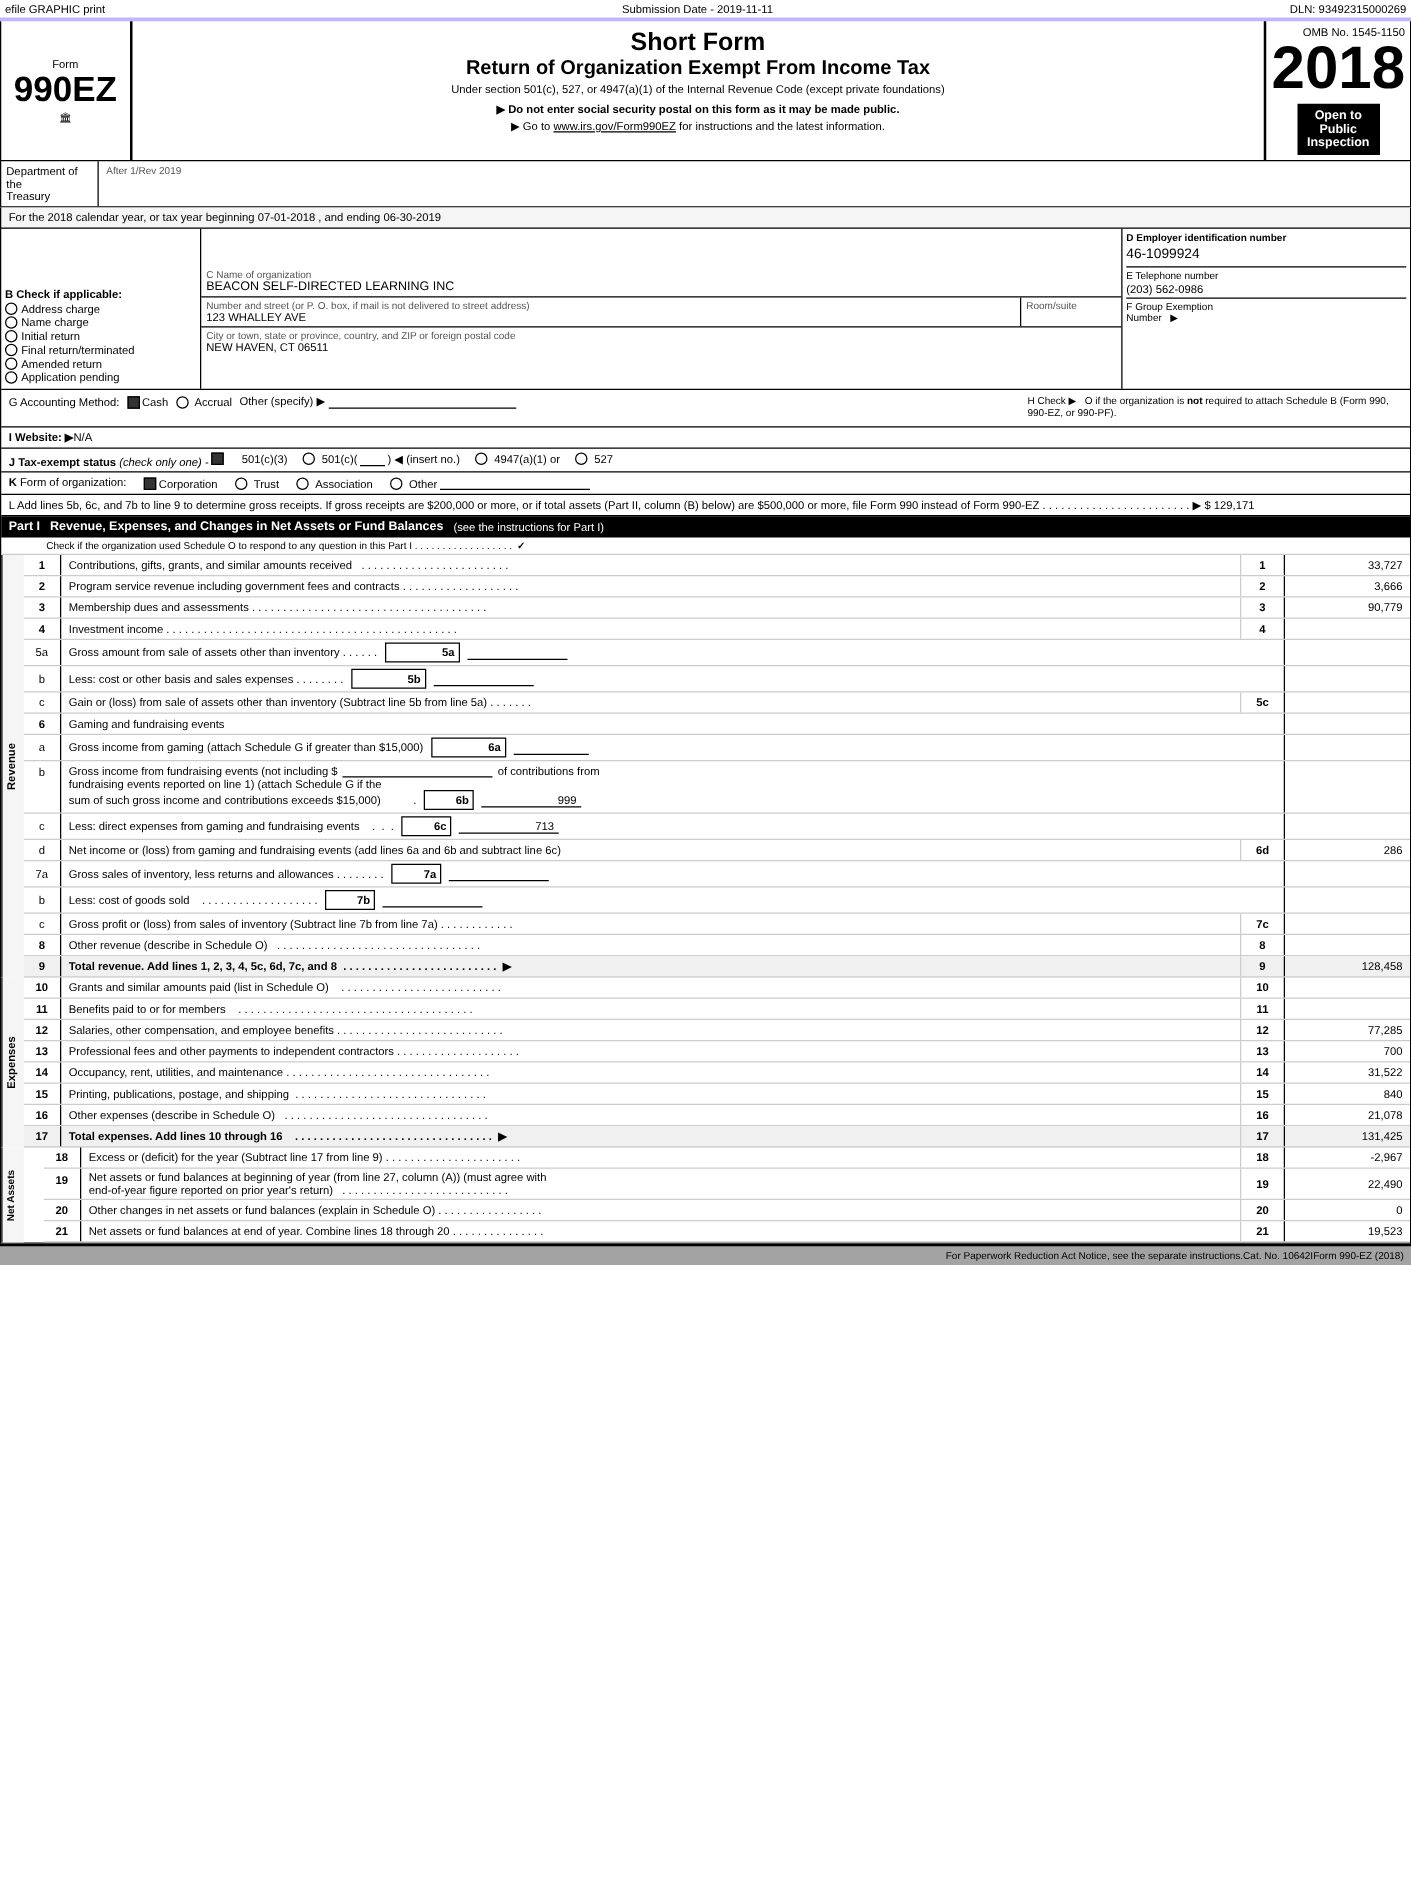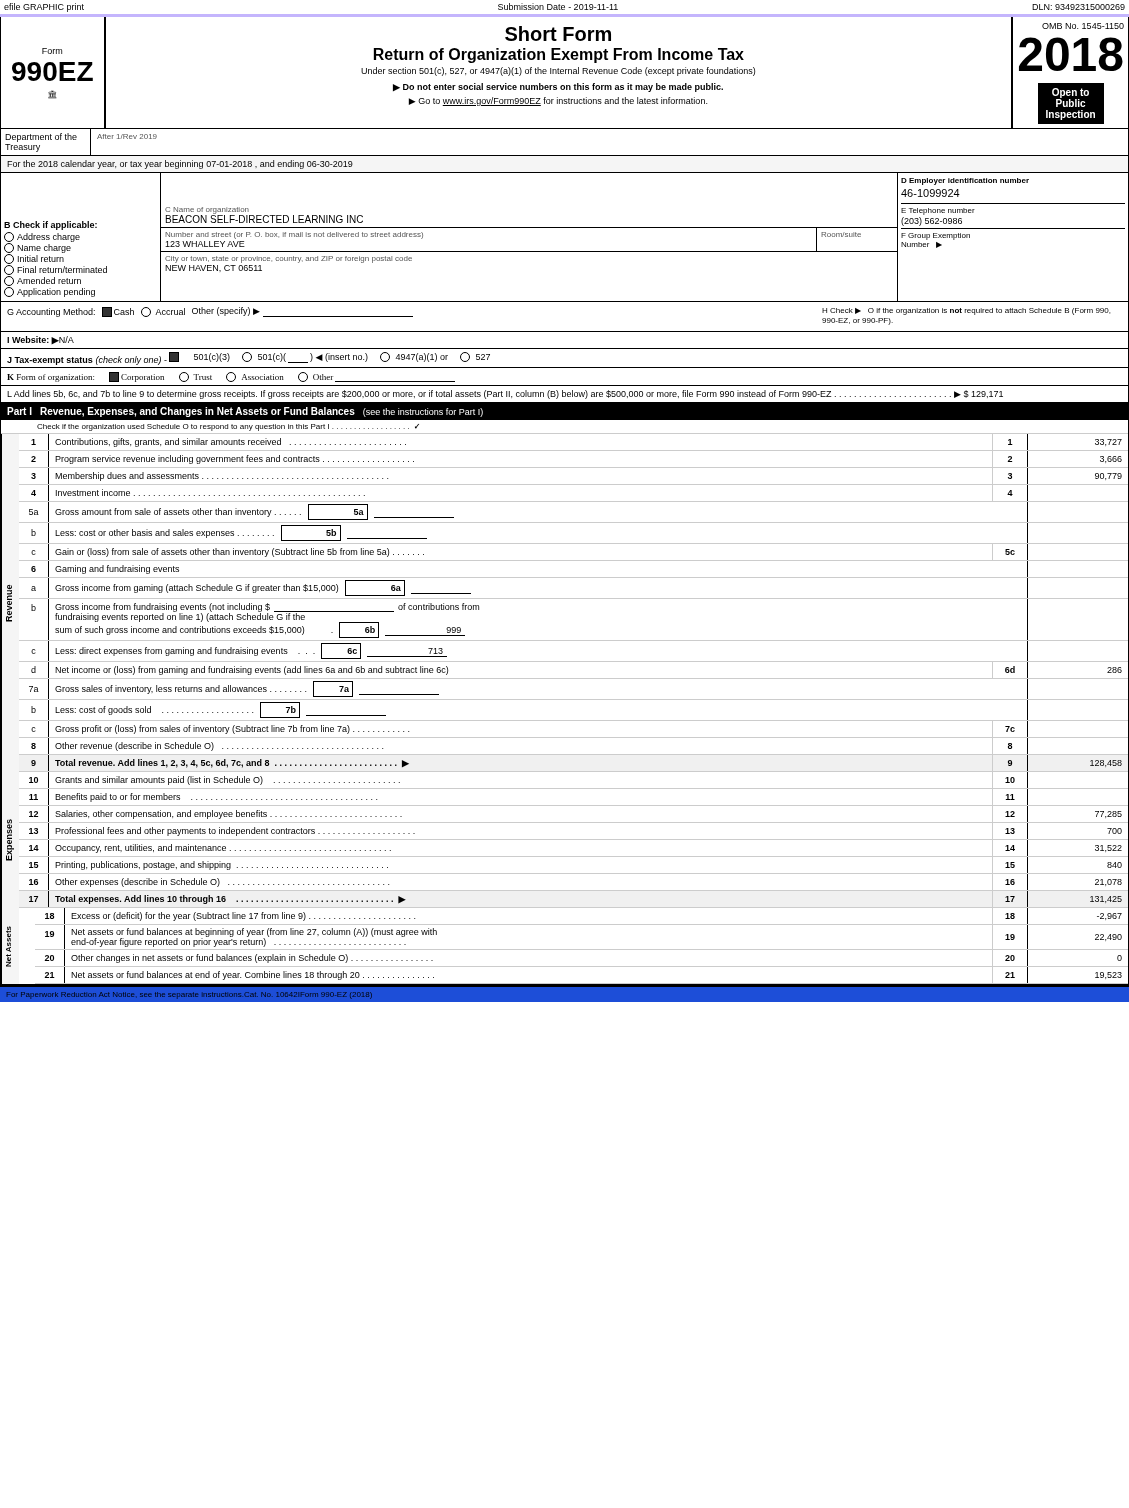--- a/index.html
+++ b/index.html
@@ -28,34 +28,34 @@
 <div style="display:flex; border: 1px solid black; border-top: none;">
   <div class="form-number-box" style="min-width:90px;">
     <span class="form-label">Form</span>
     <span class="form-num">990EZ</span>
     <span style="font-size:8px; margin-top:2px;">🏛</span>
   </div>
   <div class="center-header" style="flex:1; padding:6px 10px; border-right: 2px solid black;">
     <div class="short-form">Short Form</div>
     <div class="return-title">Return of Organization Exempt From Income Tax</div>
     <div class="subtitle">Under section 501(c), 527, or 4947(a)(1) of the Internal Revenue Code (except private foundations)</div>
-    <div style="margin-top:6px; font-size:9px; text-align:center; font-weight:bold;">▶ Do not enter social service numbers on this form as it may be made public.</div>
+    <div style="margin-top:6px; font-size:9px; text-align:center; font-weight:bold;">▶ Do not enter social security postal on this form as it may be made public.</div>
     <div style="margin-top:4px; font-size:9px; text-align:center;">▶ Go to <span style="text-decoration:underline;">www.irs.gov/Form990EZ</span> for instructions and the latest information.</div>
   </div>
   <div style="min-width:110px; display:flex; flex-direction:column; align-items:center; padding:4px;">
     <div style="font-size:9px; align-self:flex-end;">OMB No. 1545-1150</div>
     <div style="font-size:48px; font-weight:bold; line-height:1;">2018</div>
     <div style="background:black; color:white; padding:4px 8px; font-size:10px; font-weight:bold; text-align:center; margin-top:4px; white-space:pre-line;">Open to
 Public
 Inspection</div>
   </div>
 </div>
 
 <div style="display:flex; border:1px solid black; border-top:none; font-size:9px;">
-  <div style="width:90px; border-right:1px solid black; padding:3px 4px;">Department of the<br>Treasury</div>
+  <div style="width:78px; border-right:1px solid black; padding:3px 4px;">Department of the<br>Treasury</div>
   <div style="flex:1; padding:3px 6px;">
     <div style="font-size:8px; color:#555;">After 1/Rev 2019</div>
   </div>
 </div>
 
 <div style="border:1px solid black; border-top:none; padding:3px 6px; font-size:9px; background:#f5f5f5;">For the 2018 calendar year, or tax year beginning 07-01-2018        , and ending 06-30-2019</div>
 
 <div style="border:1px solid black; border-top:none;">
 
   <div style="display:flex; border-bottom:1px solid black;">
@@ -159,21 +159,21 @@
     <span style="margin-left:10px; display:inline-flex; align-items:center; gap:2px;">
       <span class="radio-circle"></span>
       <span>4947(a)(1) or</span>
     </span>
     <span style="margin-left:10px; display:inline-flex; align-items:center; gap:2px;">
       <span class="radio-circle"></span>
       <span>527</span>
     </span>
   </div>
 
-  <div style="padding:3px 6px; font-size:9px; border-bottom:1px solid black; display:flex; align-items:center; gap:14px;font-family:Liberation Serif, serif;">
+  <div style="padding:3px 6px; font-size:9px; border-bottom:1px solid black; display:flex; gap:14px;">
     <span><strong>K</strong> Form of organization:</span>
     <span style="display:inline-flex; align-items:center; gap:2px;">
       <span style="width:10px;height:10px;border:1px solid black;display:inline-block;background:#333;"></span>
       <span>Corporation</span>
     </span>
     <span style="display:inline-flex; align-items:center; gap:2px;">
       <span class="radio-circle"></span>
       <span>Trust</span>
     </span>
     <span style="display:inline-flex; align-items:center; gap:2px;">
@@ -459,17 +459,17 @@
         <div style="flex:1; padding:2px 6px; font-size:9px; display:flex; align-items:center; border-right:1px solid #ccc;">Net assets or fund balances at end of year. Combine lines 18 through 20  . . . . . . . . . . . . . . .</div>
         <div style="width:35px; text-align:center; border-right:1px solid black; display:flex; align-items:center; justify-content:center; font-size:9px; font-weight:bold;">21</div>
         <div style="width:100px; text-align:right; padding:2px 6px; font-size:9px; display:flex; align-items:center; justify-content:flex-end;">19,523</div>
       </div>
 
     </div>
   </div>
 
 </div>
 
-<div style="display:flex; justify-content:flex-start; padding:3px 6px; font-size:8px; border-top:2px solid black; background:#1d4ed8;">
+<div style="display:flex; justify-content:flex-end; padding:3px 6px; font-size:8px; border-top:2px solid black; background:#a3a3a3;">
   <span>For Paperwork Reduction Act Notice, see the separate instructions.</span>
   <span>Cat. No. 10642I</span>
   <span>Form 990-EZ (2018)</span>
 </div>
 
 </body></html>

